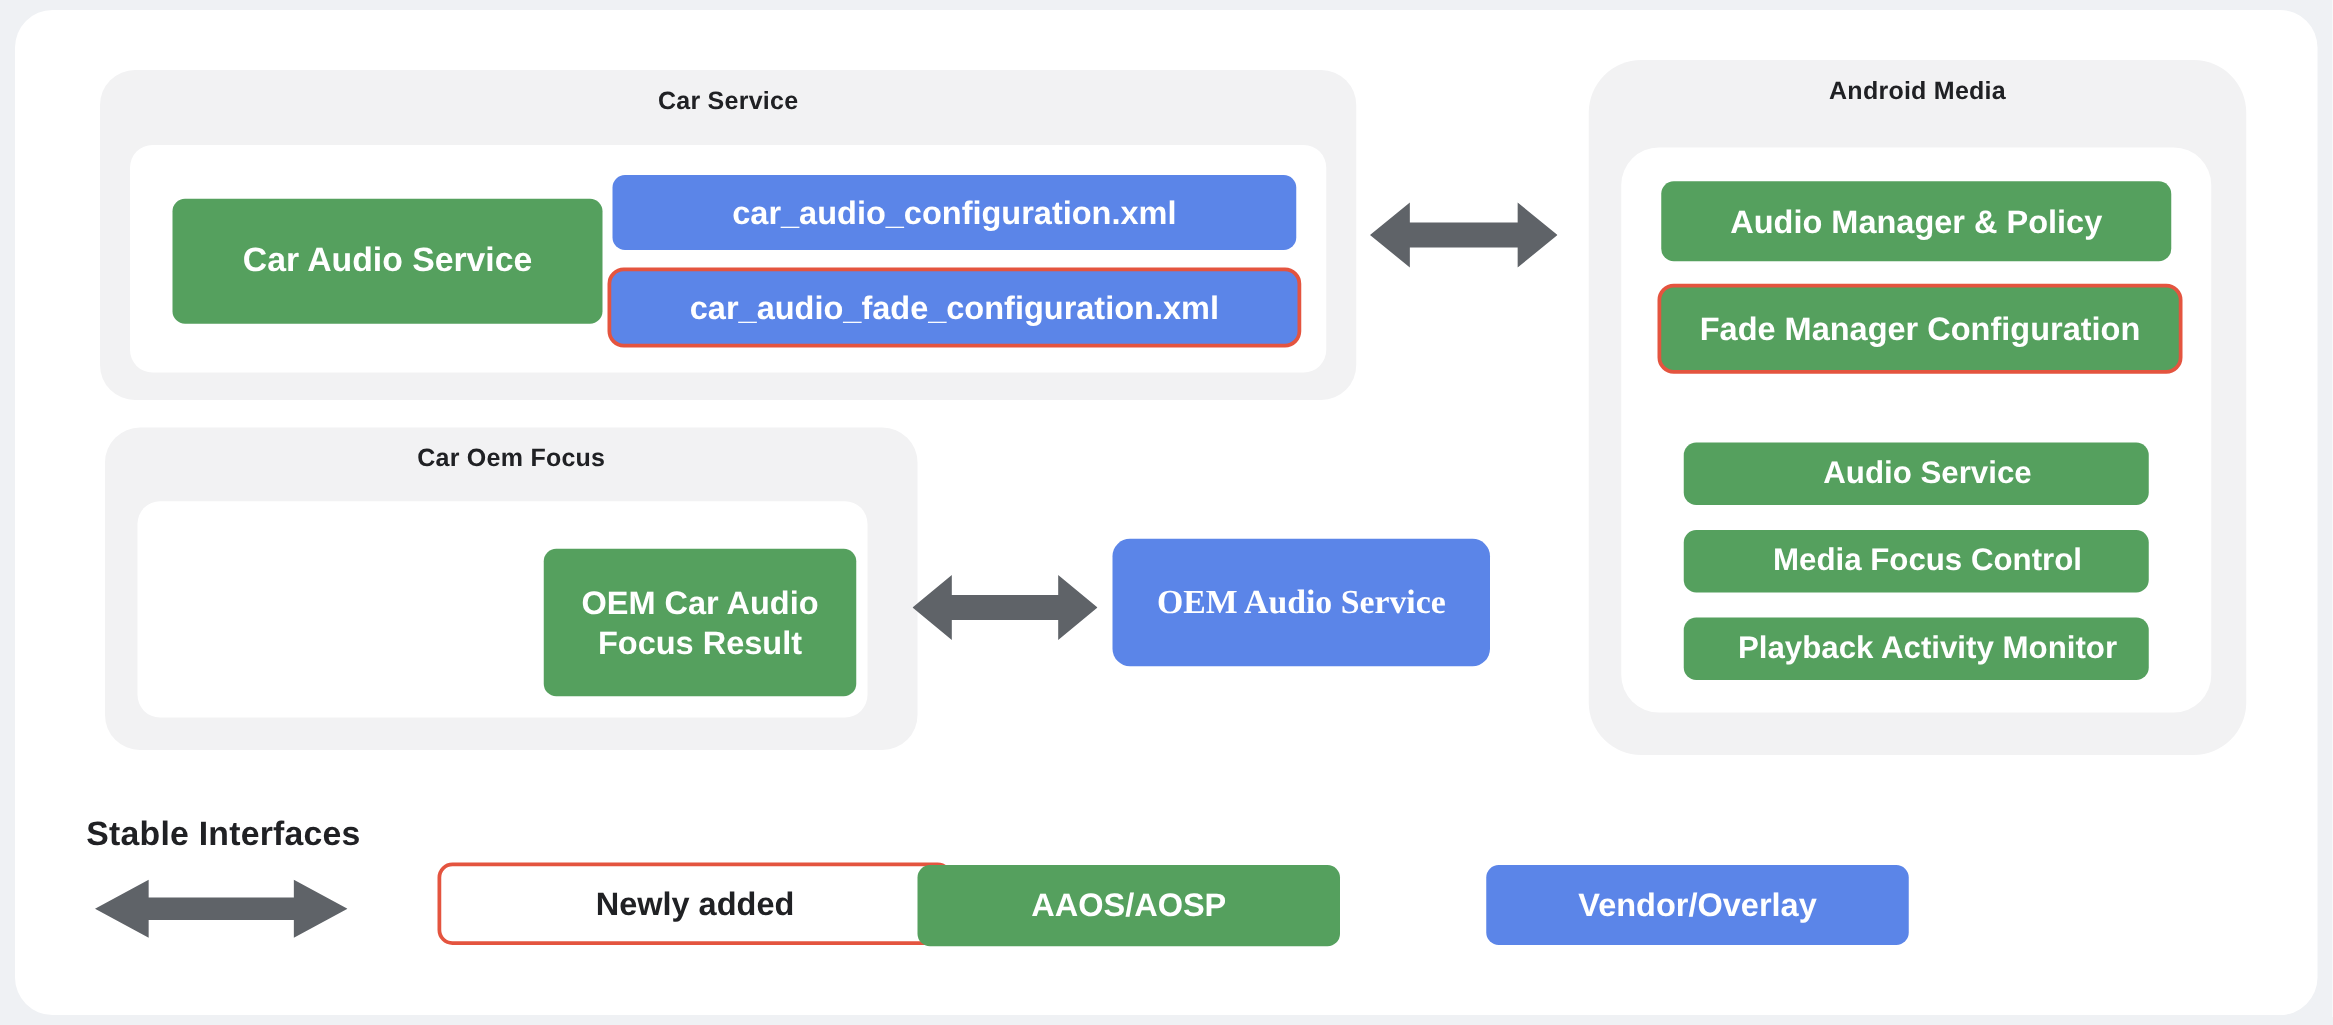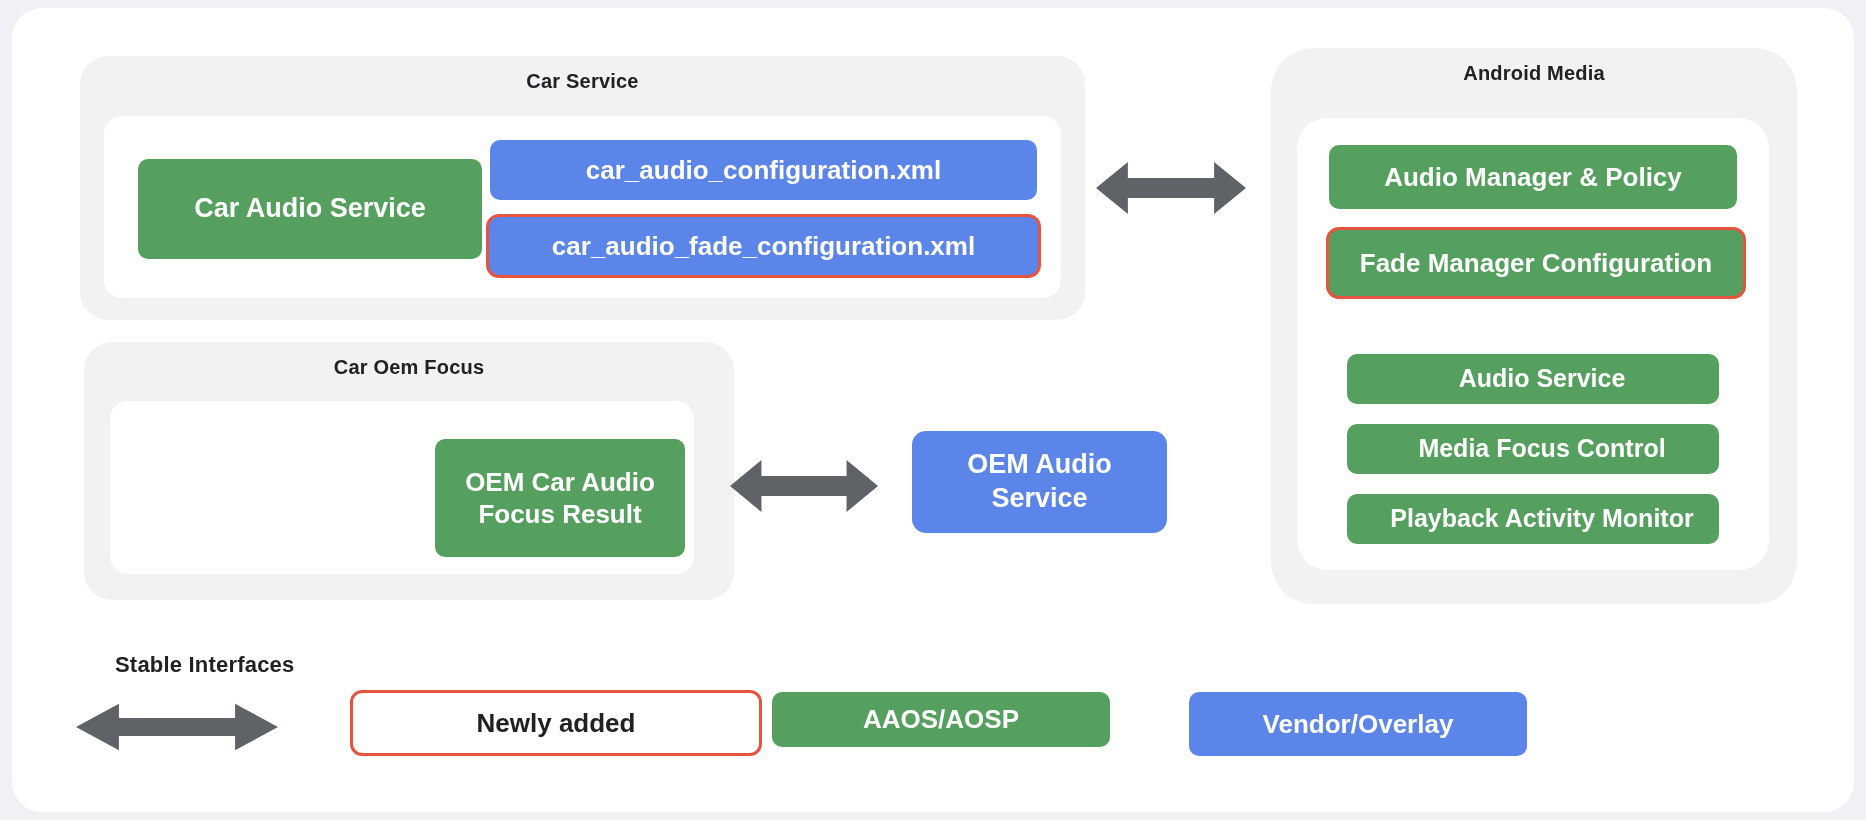--- a/index.html
+++ b/index.html
@@ -32,21 +32,21 @@
     display:flex; align-items:center; justify-content:center;
     text-align:center; font-weight:bold; color:var(--text-light);
     border-radius:10px; line-height:1.25; padding:4px 10px;
   }
   .box.green{background:var(--green);}
   .box.blue{background:var(--blue);}
   .box.red-border{border:3px solid var(--red); border-radius:13px;}
   .box.white{background:var(--card-white); color:var(--text-dark);}
   .fs25{font-size:25px;padding-left:28px;} .fs26{font-size:26px;} .fs27{font-size:27px;}
   .legend-label{
-    color:var(--text-dark); font-size:22px; font-weight:bold; letter-spacing:.2px;margin-left:46px;
+    color:var(--text-dark); font-size:27px; font-weight:bold; letter-spacing:.2px;
   }
   .dbl-arrow{display:block;}
 </style>
 </head>
 <body>
 
 <div id="stage">
 
   <div class="abs card"></div>
 
@@ -72,23 +72,23 @@
 
   <div class="abs group" style="left:84px; top:342px; width:650px; height:258px;"></div>
   <div class="abs group-title" style="left:84px; top:356px; width:650px;">Car Oem Focus</div>
   <div class="abs panel" style="left:110px; top:401px; width:584px; height:173px; border-radius:18px;"></div>
   <div class="abs box green fs26" style="left:435px; top:439px; width:250px; height:118px;">OEM Car Audio Focus Result</div>
 
   <svg class="abs dbl-arrow" style="left:730px; top:458px;" width="148" height="56" viewBox="0 0 160 56" preserveAspectRatio="none">
     <polygon points="0,28 34,2 34,18 126,18 126,2 160,28 126,54 126,38 34,38 34,54" style="fill:var(--arrow-gray)"></polygon>
   </svg>
 
-  <div class="abs box blue fs27" style="left:912px; top:431px; width:255px; height:102px; border-radius:14px;">OEM Audio Service</div>
+  <div class="abs box blue fs27" style="left:890px; top:431px; width:302px; height:102px; border-radius:14px;font-family:Liberation Serif, serif;">OEM Audio Service</div>
 
   <div class="abs legend-label" style="left:69px; top:652px;">Stable Interfaces</div>
   <svg class="abs dbl-arrow" style="left:76px; top:702px;" width="202" height="50" viewBox="0 0 160 56" preserveAspectRatio="none">
     <polygon points="0,28 34,2 34,18 126,18 126,2 160,28 126,54 126,38 34,38 34,54" style="fill:var(--arrow-gray)"></polygon>
   </svg>
   <div class="abs box white red-border fs26" style="left:350px; top:690px; width:412px; height:66px; border-width:3px; border-radius:12px;">Newly added</div>
-  <div class="abs box green fs26" style="left:772px; top:692px; width:338px; height:55px;">AAOS/AOSP</div>
+  <div class="abs box green fs26" style="left:734px; top:692px; width:338px; height:65px;">AAOS/AOSP</div>
   <div class="abs box blue fs26" style="left:1189px; top:692px; width:338px; height:64px;">Vendor/Overlay</div>
 
 </div>
 
 </body></html>

